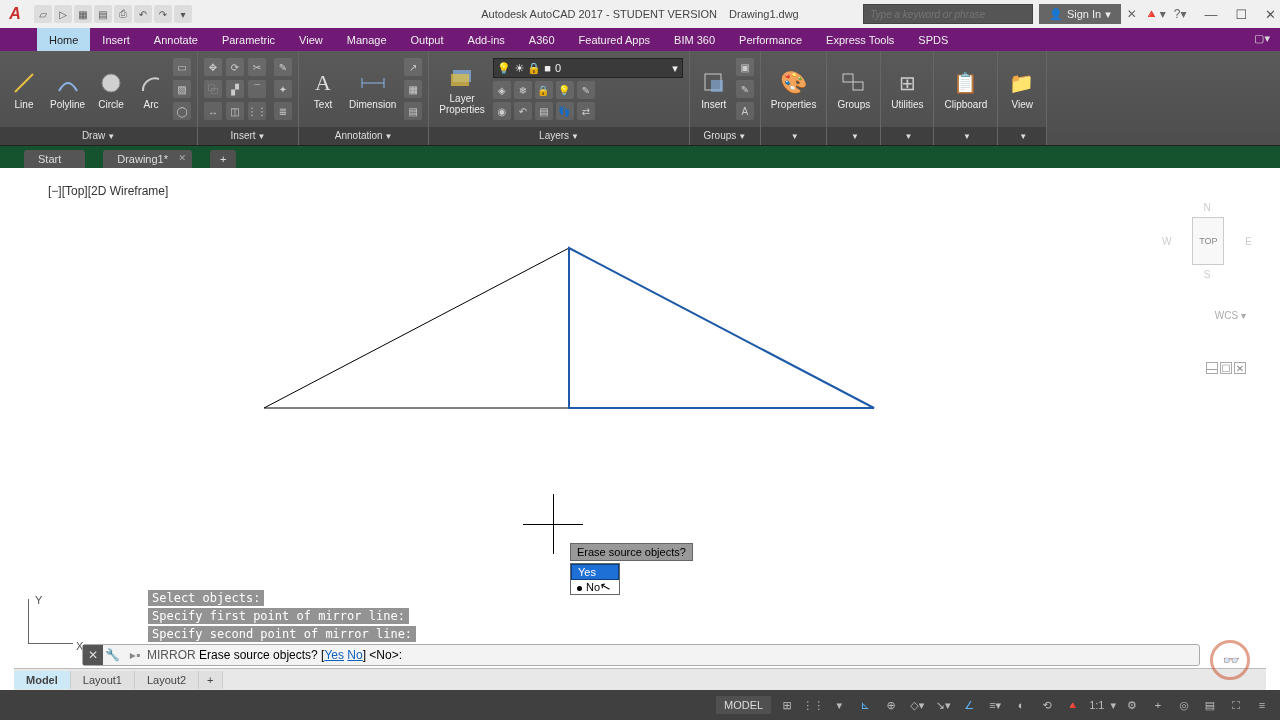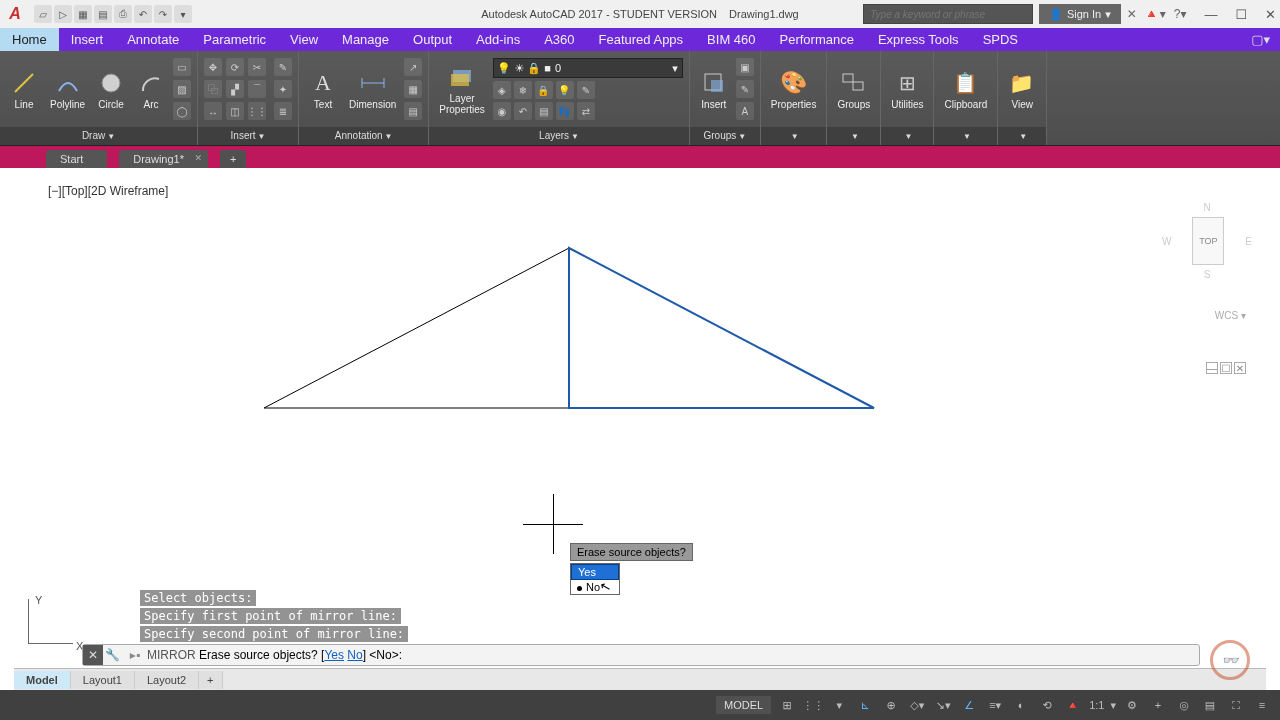--- a/index.html
+++ b/index.html
@@ -9,37 +9,37 @@
 .app-icon { width: 20px; height: 20px; margin: 0 5px; display: flex; align-items: center; justify-content: center; color: #c92d2d; font-weight: bold; font-size: 16px; font-style: italic; }
 .qat { display: flex; gap: 2px; margin-left: 4px; }
 .qat-btn { width: 18px; height: 18px; background: #ddd; border-radius: 2px; display:flex;align-items:center;justify-content:center;font-size:10px;color:#555; }
 .title-text { position: absolute; left: 50%; transform: translateX(-50%); color: #444; display:flex; gap: 12px; }
 .title-right { position: absolute; right: 4px; display: flex; align-items: center; gap: 6px; }
 .search-box { width: 170px; height: 20px; background: #555; color: #aaa; font-size: 10px; font-style: italic; padding: 2px 6px; border: 1px solid #444; }
 .signin { background: #666; color: #eee; font-size: 11px; padding: 2px 10px; display:flex;align-items:center;gap:4px; height:20px; }
 .win-btns { display: flex; gap: 18px; margin-left: 12px; color: #555; font-size: 13px; }
 .help-grp { color: #666; display:flex; gap:8px; font-size:12px; }
 
-.menubar { height: 23px; background: #6d28d9; display: flex; align-items: stretch; font-size: 13px; }
+.menubar { height: 23px; background: #701a75; display: flex; align-items: stretch; font-size: 11px; padding-left: 37px; }
 .menu-tab { padding: 4px 12px; color: #eee; cursor: pointer; display:flex;align-items:center; }
 .menu-tab.active { background: #b5dbf2; color: #222; }
 .menu-right { margin-left: auto; padding: 4px 10px; color:#ddd; }
 
 .ribbon { height: 95px; background: linear-gradient(#5a5a5a,#4d4d4d); display: flex; border-bottom: 1px solid #222; }
 .ribbon-panel { display: flex; flex-direction: column; border-right: 1px solid #666; }
 .panel-body { flex: 1; display: flex; align-items: center; padding: 4px 6px; gap: 4px; }
 .panel-title { height: 18px; background: #3f3f3f; color: #ddd; font-size: 10px; text-align: center; line-height: 18px; position:relative; }
 .panel-title .arrow { font-size: 8px; margin-left: 2px; }
 .big-btn { display: flex; flex-direction: column; align-items: center; color: #eee; font-size: 10px; gap: 2px; padding: 0 4px; }
 .big-btn .icn { width: 28px; height: 28px; display:flex;align-items:center;justify-content:center; }
 .small-grid { display: grid; grid-template-columns: repeat(3, 18px); gap: 4px; }
 .small-btn { width: 18px; height: 18px; background: rgba(255,255,255,0.1); border-radius: 2px; display:flex;align-items:center;justify-content:center;color:#ccc;font-size:10px; }
 .layer-combo { width: 190px; height: 20px; background: #3a3a3a; border: 1px solid #222; display:flex;align-items:center;padding:0 4px;color:#eee;font-size:11px;gap:4px; }
 
-.filetabs { height: 22px; background: #be185d; display: flex; align-items: flex-end; padding-left: 46px; gap: 12px; }
+.filetabs { height: 22px; background: #14532d; display: flex; align-items: flex-end; padding-left: 24px; gap: 18px; }
 .filetab { background: #555; color: #ddd; font-size: 11px; padding: 3px 24px 3px 14px; border-radius: 3px 3px 0 0; cursor:pointer; position:relative; }
 .filetab .close { position:absolute; right:6px; top:3px; font-size:9px; color:#aaa; }
 .filetab.plus { padding: 3px 10px; background: #505050; }
 
 .viewport-label { position: absolute; left: 18px; top: 184px; font-size: 12px; color: #333; margin-left: 30px; }
 .drawing-area { position: absolute; left: 14px; top: 178px; right: 14px; bottom: 60px; background: #fff; }
 
 .viewcube { position: absolute; right: 28px; top: 202px; width: 90px; text-align:center; color:#ccc; font-size:10px; }
 .viewcube .top-box { width:32px;height:48px;border:1px solid #ccc;margin:4px auto;display:flex;align-items:center;justify-content:center;font-size:9px;color:#888;background:#f8f8f8; }
 .viewcube .wcs { margin-top:30px;color:#aaa;font-size:10px;text-align:right;padding-right:6px; }
@@ -57,21 +57,21 @@
 .prompt-opt.sel { background:#1e6fd6; border:1px solid #0a3f82; color:#fff; }
 .prompt-opt .dot { display:inline-block;width:5px;height:5px;background:#000;border-radius:50%;margin-right:4px;vertical-align:middle; }
 .cursor-arrow { position:absolute; left:600px; top:579px; font-size:13px; transform: rotate(-15deg); }
 
 .ucs { position:absolute; left:28px; bottom:76px; font-size:11px; color:#555; }
 .ucs .y { position:absolute; left:7px; top:-50px; }
 .ucs .x { position:absolute; left:48px; top:-4px;}
 .ucs-lines:before { content:""; position:absolute; left:0; bottom:0; width:1px; height:45px; background:#666; }
 .ucs-lines:after { content:""; position:absolute; left:0; bottom:0; width:45px; height:1px; background:#666; }
 
-.cmd-history { position:absolute; left:140px; bottom:78px; }
+.cmd-history { position:absolute; left:148px; bottom:78px; }
 .cmd-hist-line { background:#939393; color:#fff; font-family: "Consolas", monospace; font-size:12px; padding:1px 4px; margin-top:1px; display:inline-block; }
 
 .cmdline-bar { position:absolute; left:82px; right:80px; bottom:54px; height:22px; background:#f3f3f3; border:1px solid #aaa; border-radius:3px; display:flex; align-items:center; font-family:"Consolas",monospace; font-size:12px; }
 .cmdline-bar .close-x { width:20px;text-align:center;color:#666;cursor:pointer; background:#555;color:#ddd;height:100%;display:flex;align-items:center;justify-content:center; }
 .cmdline-bar .wrench { width:20px;text-align:center;color:#666; }
 .cmdline-bar .chev { width:24px;text-align:center;color:#888; }
 .cmdline-bar .cmd-text { flex:1; }
 .cmdline-bar .kw { color:#1060c0; text-decoration: underline; }
 
 .layout-tabs { position:absolute; left:14px; bottom:30px; height:22px; display:flex; align-items:center; background:#e8e8e8; width:calc(100% - 28px); border-top:1px solid #bbb; }
@@ -130,21 +130,21 @@
   <div class="menu-tab active">Home</div>
   <div class="menu-tab">Insert</div>
   <div class="menu-tab">Annotate</div>
   <div class="menu-tab">Parametric</div>
   <div class="menu-tab">View</div>
   <div class="menu-tab">Manage</div>
   <div class="menu-tab">Output</div>
   <div class="menu-tab">Add-ins</div>
   <div class="menu-tab">A360</div>
   <div class="menu-tab">Featured Apps</div>
-  <div class="menu-tab">BIM 460</div>
+  <div class="menu-tab">BIM 360</div>
   <div class="menu-tab">Performance</div>
   <div class="menu-tab">Express Tools</div>
   <div class="menu-tab">SPDS</div>
   <div class="menu-right">▢▾</div>
 </div>
 
 <div class="ribbon">
   <div class="ribbon-panel">
     <div class="panel-body">
       <div class="big-btn">

